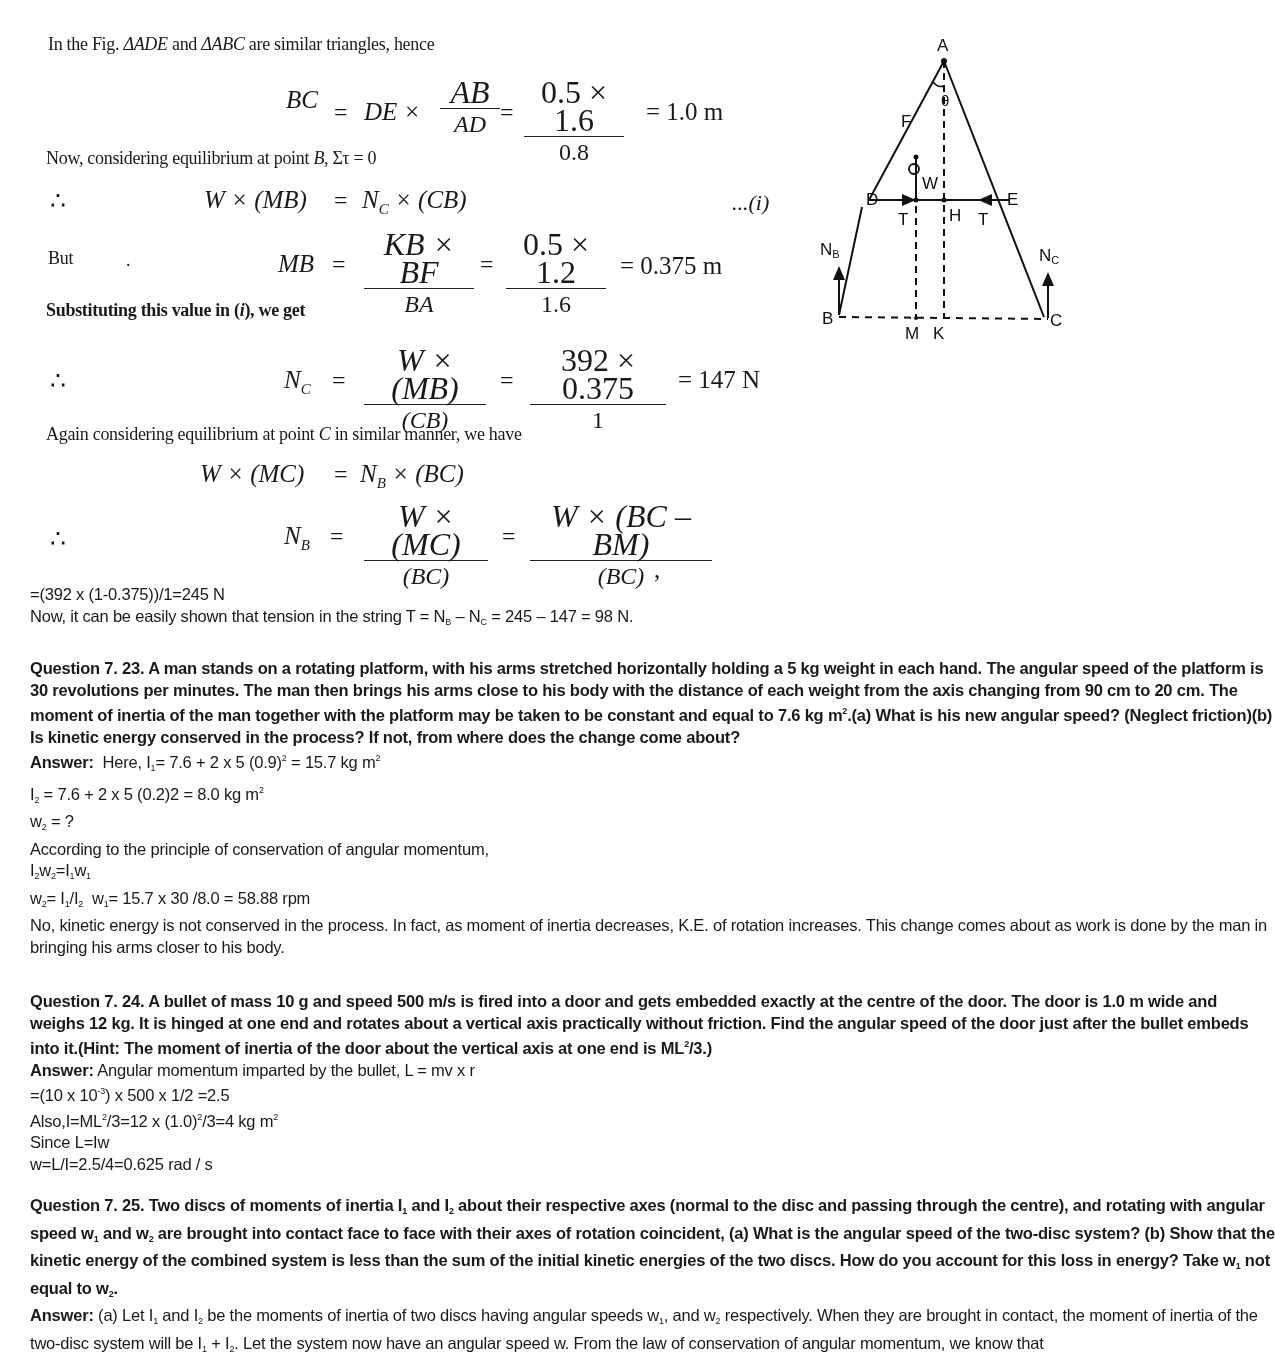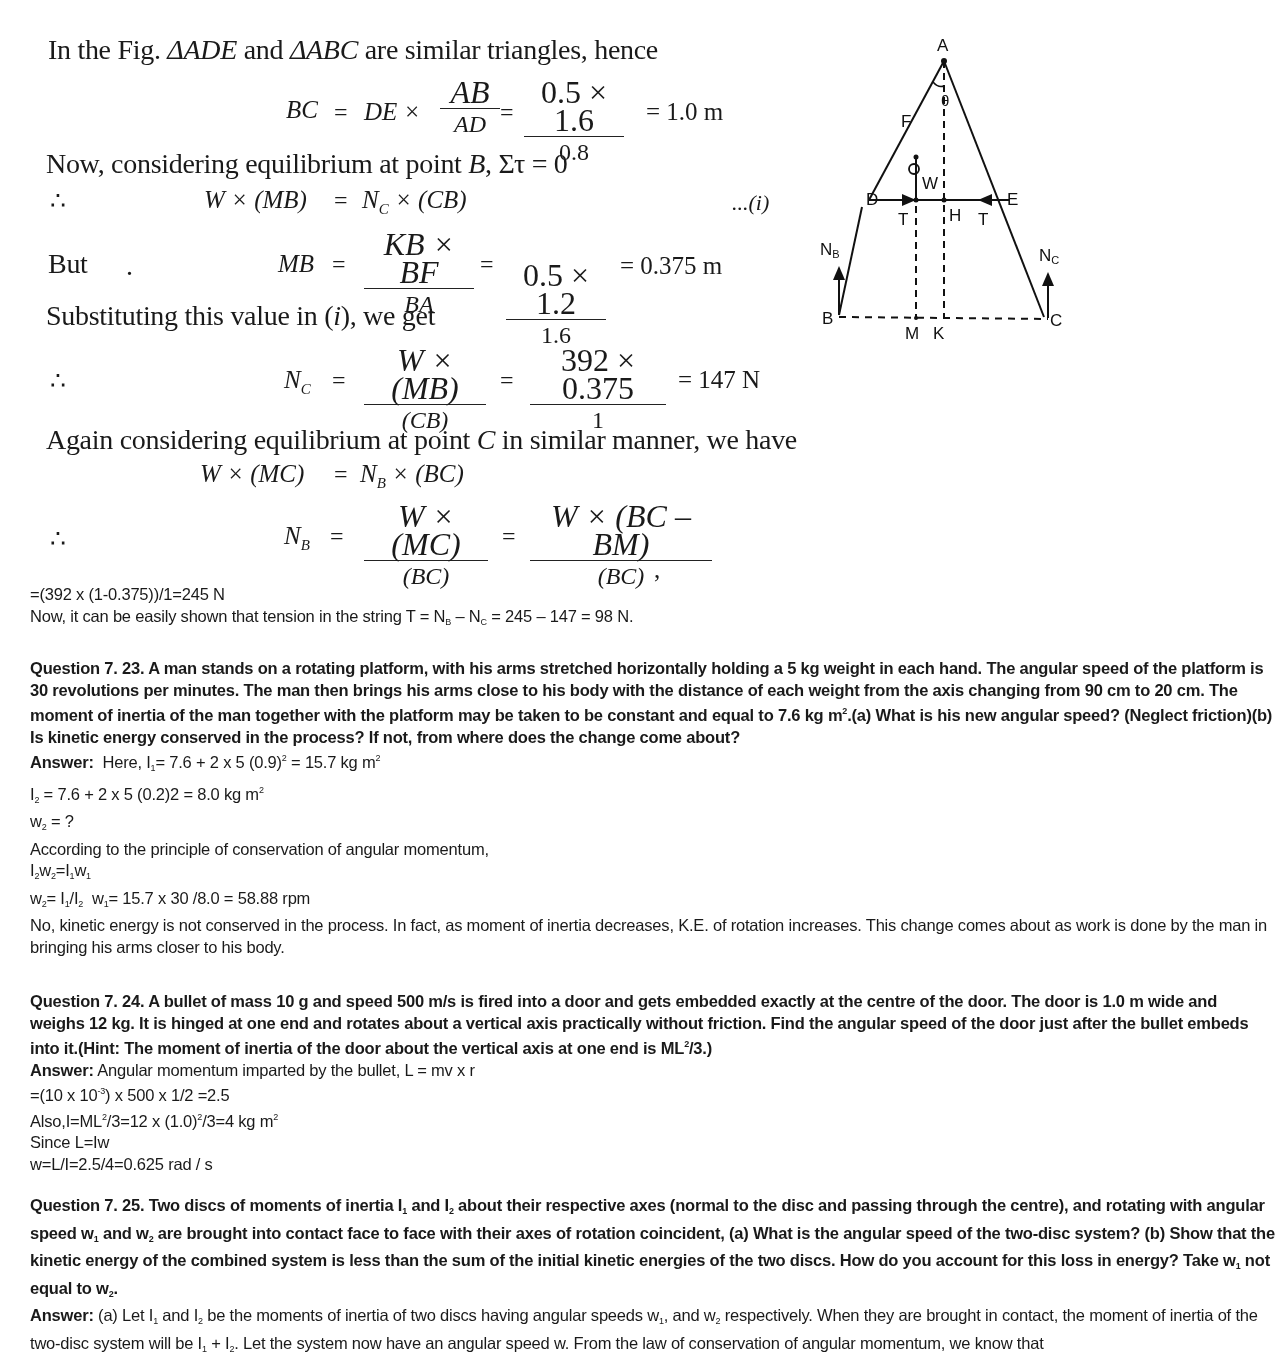--- a/index.html
+++ b/index.html
@@ -1,20 +1,20 @@
 <!DOCTYPE html>
 <html><head>
 <meta charset="utf-8">
 <style>
   html, body { margin: 0; padding: 0; background: #ffffff; }
   body { width: 1275px; height: 1356px; position: relative; overflow: hidden; color: #1a1a1a; }
   .serif { font-family: "Liberation Serif", "DejaVu Serif", serif; }
   .sans { font-family: "Liberation Sans", "DejaVu Sans", sans-serif; }
   .abs { position: absolute; white-space: nowrap; }
-  .book { font-size: 28px; letter-spacing: -0.3px; }
+  .book { font-size: 18px; letter-spacing: -0.3px; }
   .eq { font-size: 25px; }
   i.v { font-style: italic; }
   .frac { position: absolute; text-align: center; }
   .frac .num { display: block; padding: 0 4px 2px; border-bottom: 1.5px solid #222; font-size: 32px; line-height: 28px; }
   .frac .den { display: block; font-size: 24px; line-height: 30px; }
   .eqsign { font-size: 24px; }
   sub.s { font-size: 15px; vertical-align: -6px; font-style: italic; }
   .web { font-size: 16.5px; line-height: 21.5px; letter-spacing: -0.2px; }
   .web b { font-weight: bold; }
   .web sub, .web sup { font-size: 9px; }
@@ -27,21 +27,21 @@
   .dlabel sub { font-size: 11px; vertical-align: -3px; }
 </style>
 </head>
 <body>
 
 <div class="serif">
 
   <div class="abs book" style="left:48px; top:34px;"><span>In the Fig. </span><i class="v">ΔADE</i><span> and </span><i class="v">ΔABC</i><span> are similar triangles, hence</span></div>
 
   <div>
-    <span class="abs eq" style="left:286px; top:96px;text-align:center;"><i class="v">BC</i></span>
+    <span class="abs eq" style="left:286px; top:86px;text-align:center;"><i class="v">BC</i></span>
     <span class="abs eqsign" style="left:334px; top:99px;">=</span>
     <span class="abs eq" style="left:364px; top:98px;"><i class="v">DE ×</i></span>
     <div class="frac" style="left:440px; top:78px; width:60px;">
       <i class="v num">AB</i>
       <i class="v den">AD</i>
     </div>
     <span class="abs eqsign" style="left:500px; top:99px;">=</span>
     <div class="frac" style="left:524px; top:78px; width:100px;">
       <span class="num">0.5 × 1.6</span>
       <span class="den">0.8</span>
@@ -62,28 +62,28 @@
   <div>
     <span class="abs book" style="left:48px; top:248px;">But</span>
     <span class="abs book" style="left:126px; top:250px;">.</span>
     <span class="abs eq" style="left:278px; top:250px;"><i class="v">MB</i></span>
     <span class="abs eqsign" style="left:332px; top:251px;">=</span>
     <div class="frac" style="left:364px; top:230px; width:110px;">
       <i class="v num">KB × BF</i>
       <i class="v den">BA</i>
     </div>
     <span class="abs eqsign" style="left:480px; top:251px;">=</span>
-    <div class="frac" style="left:506px; top:230px; width:100px;margin-top:31px;">
+    <div class="frac" style="left:506px; top:230px; width:100px;">
       <span class="num">0.5 × 1.2</span>
       <span class="den">1.6</span>
     </div>
     <span class="abs eq" style="left:620px; top:252px;">= 0.375 m</span>
   </div>
 
-  <div class="abs book" style="left:46px; top:300px;"><span>Substituting this value in (</span><i class="v">i</i><span>), we get</span></div>
+  <div class="abs book" style="left:46px; top:300px;font-weight:bold;"><span>Substituting this value in (</span><i class="v">i</i><span>), we get</span></div>
 
   <div>
     <span class="abs eq" style="left:50px; top:366px;">∴</span>
     <span class="abs eq" style="left:284px; top:366px;"><i class="v">N</i><sub class="s">C</sub></span>
     <span class="abs eqsign" style="left:332px; top:367px;">=</span>
     <div class="frac" style="left:364px; top:346px; width:122px;">
       <i class="v num">W × (MB)</i>
       <i class="v den">(CB)</i>
     </div>
     <span class="abs eqsign" style="left:500px; top:367px;">=</span>

